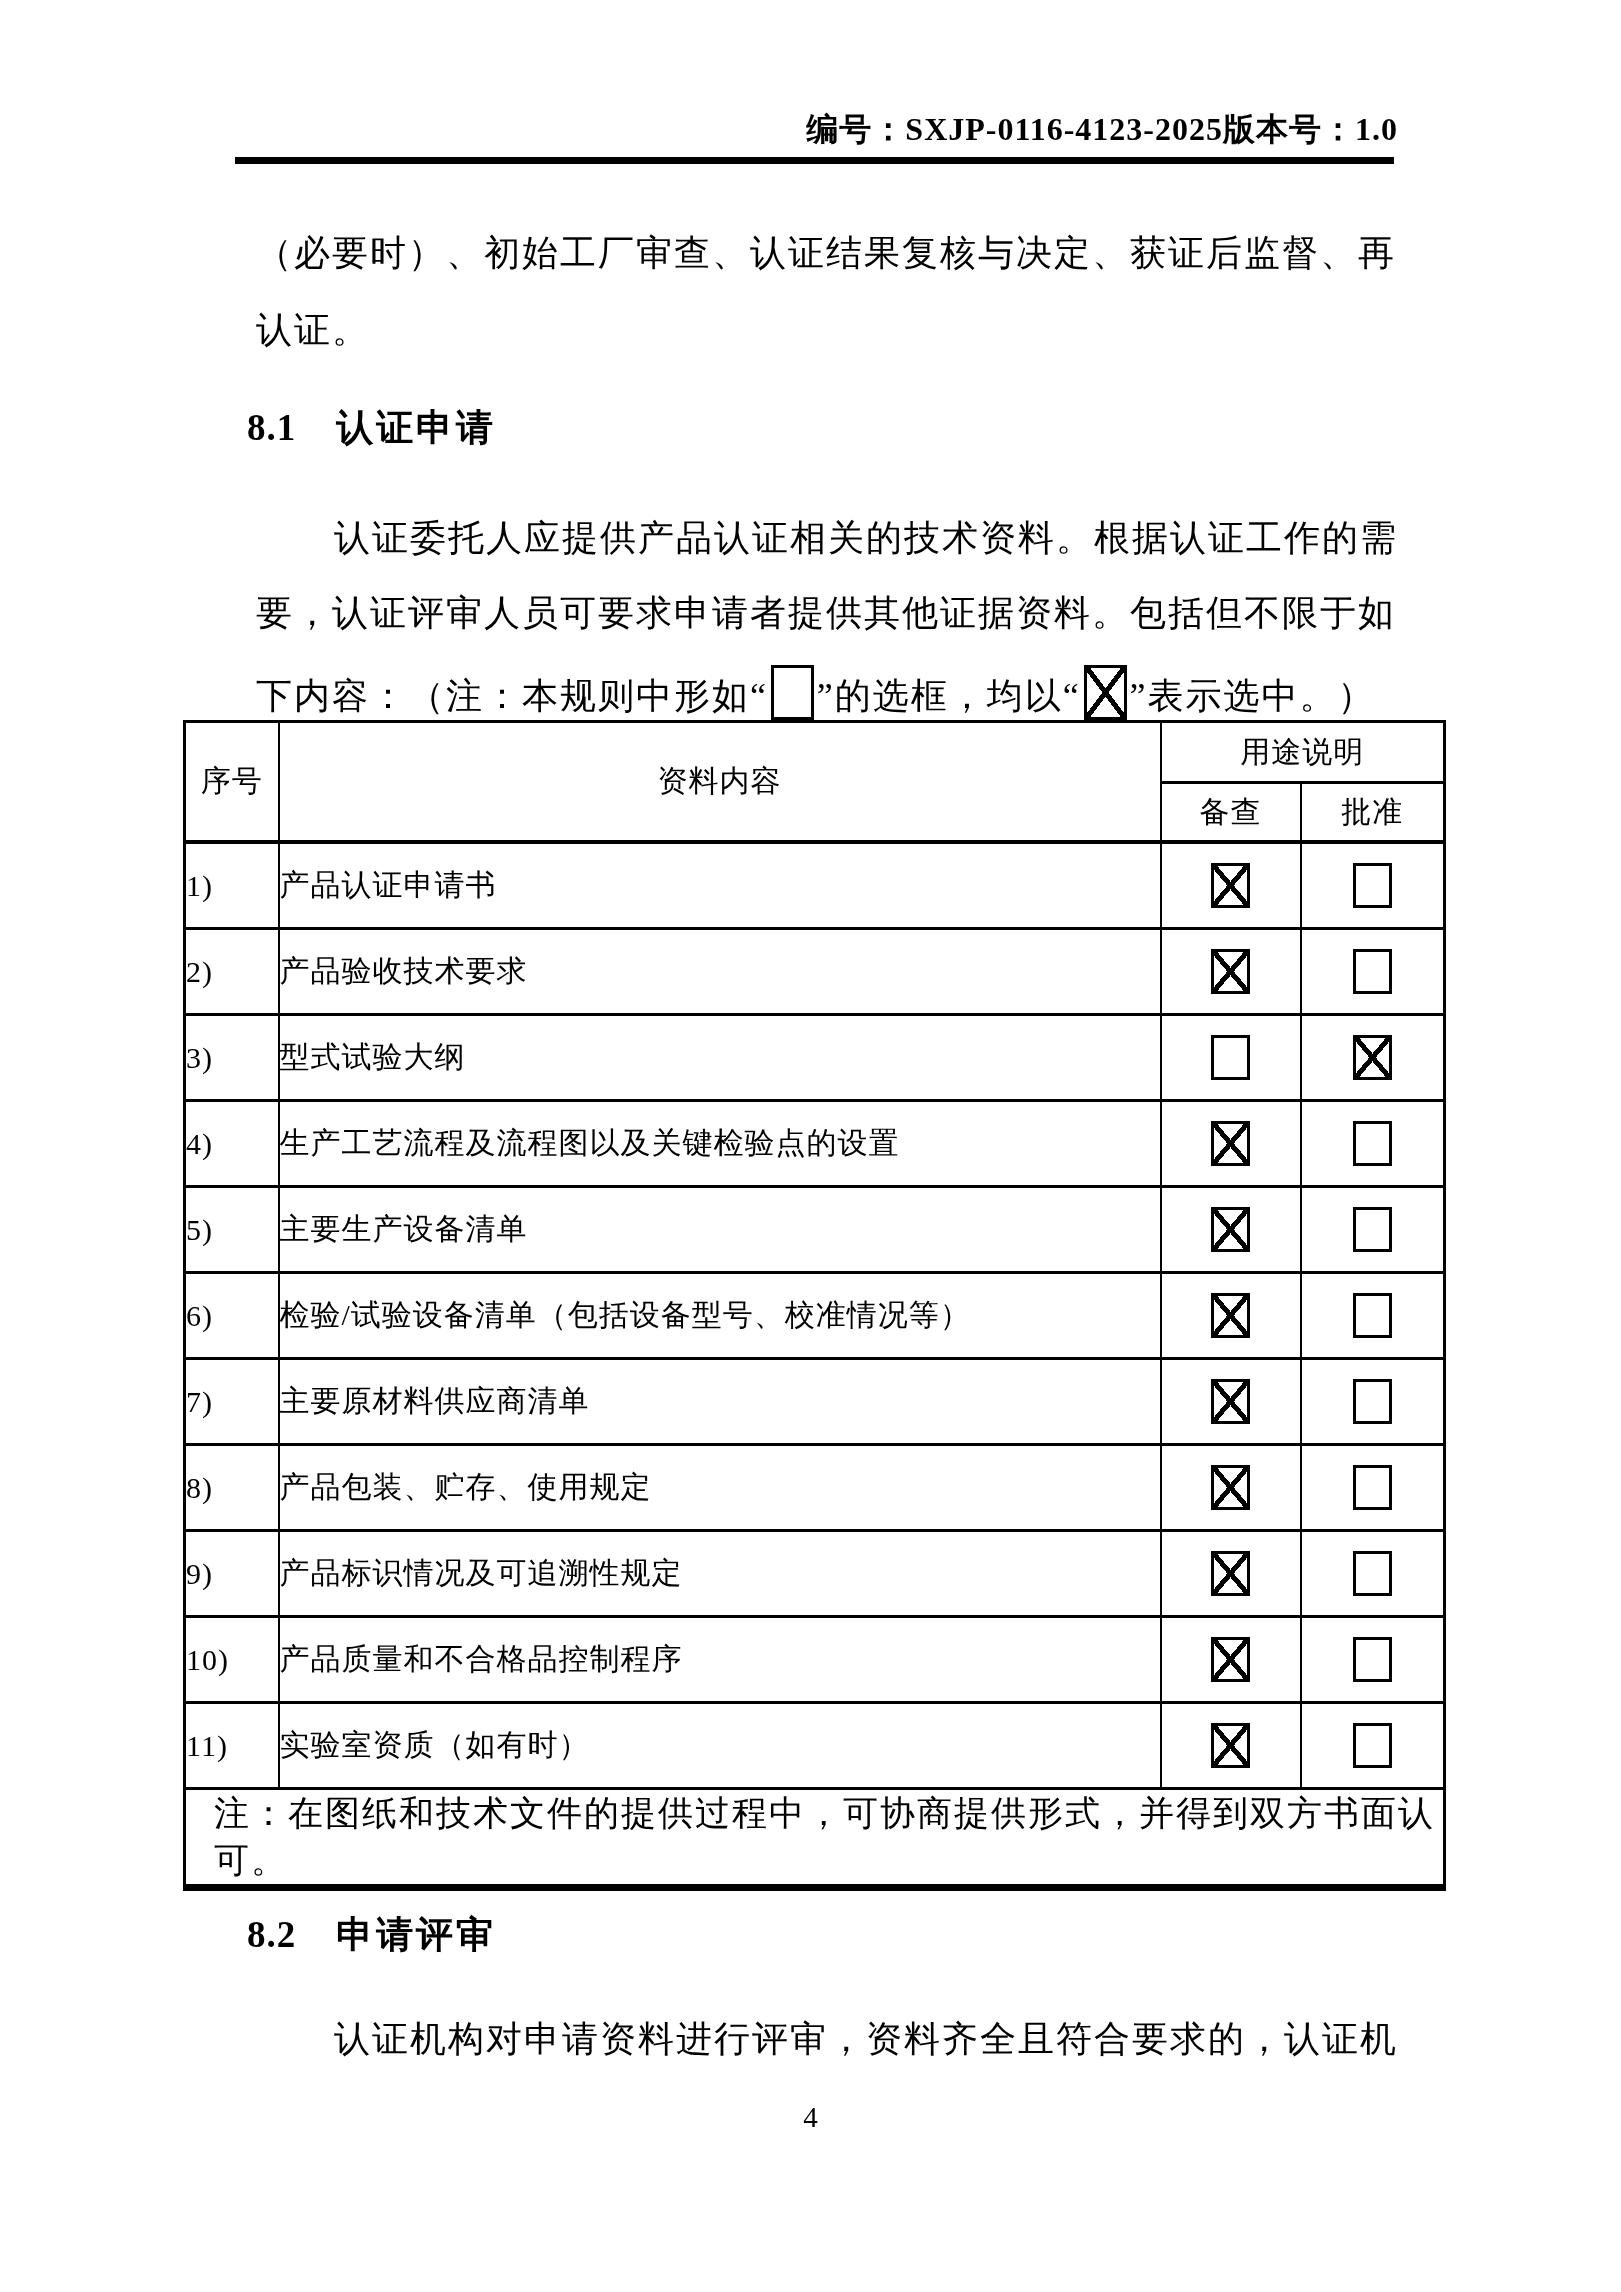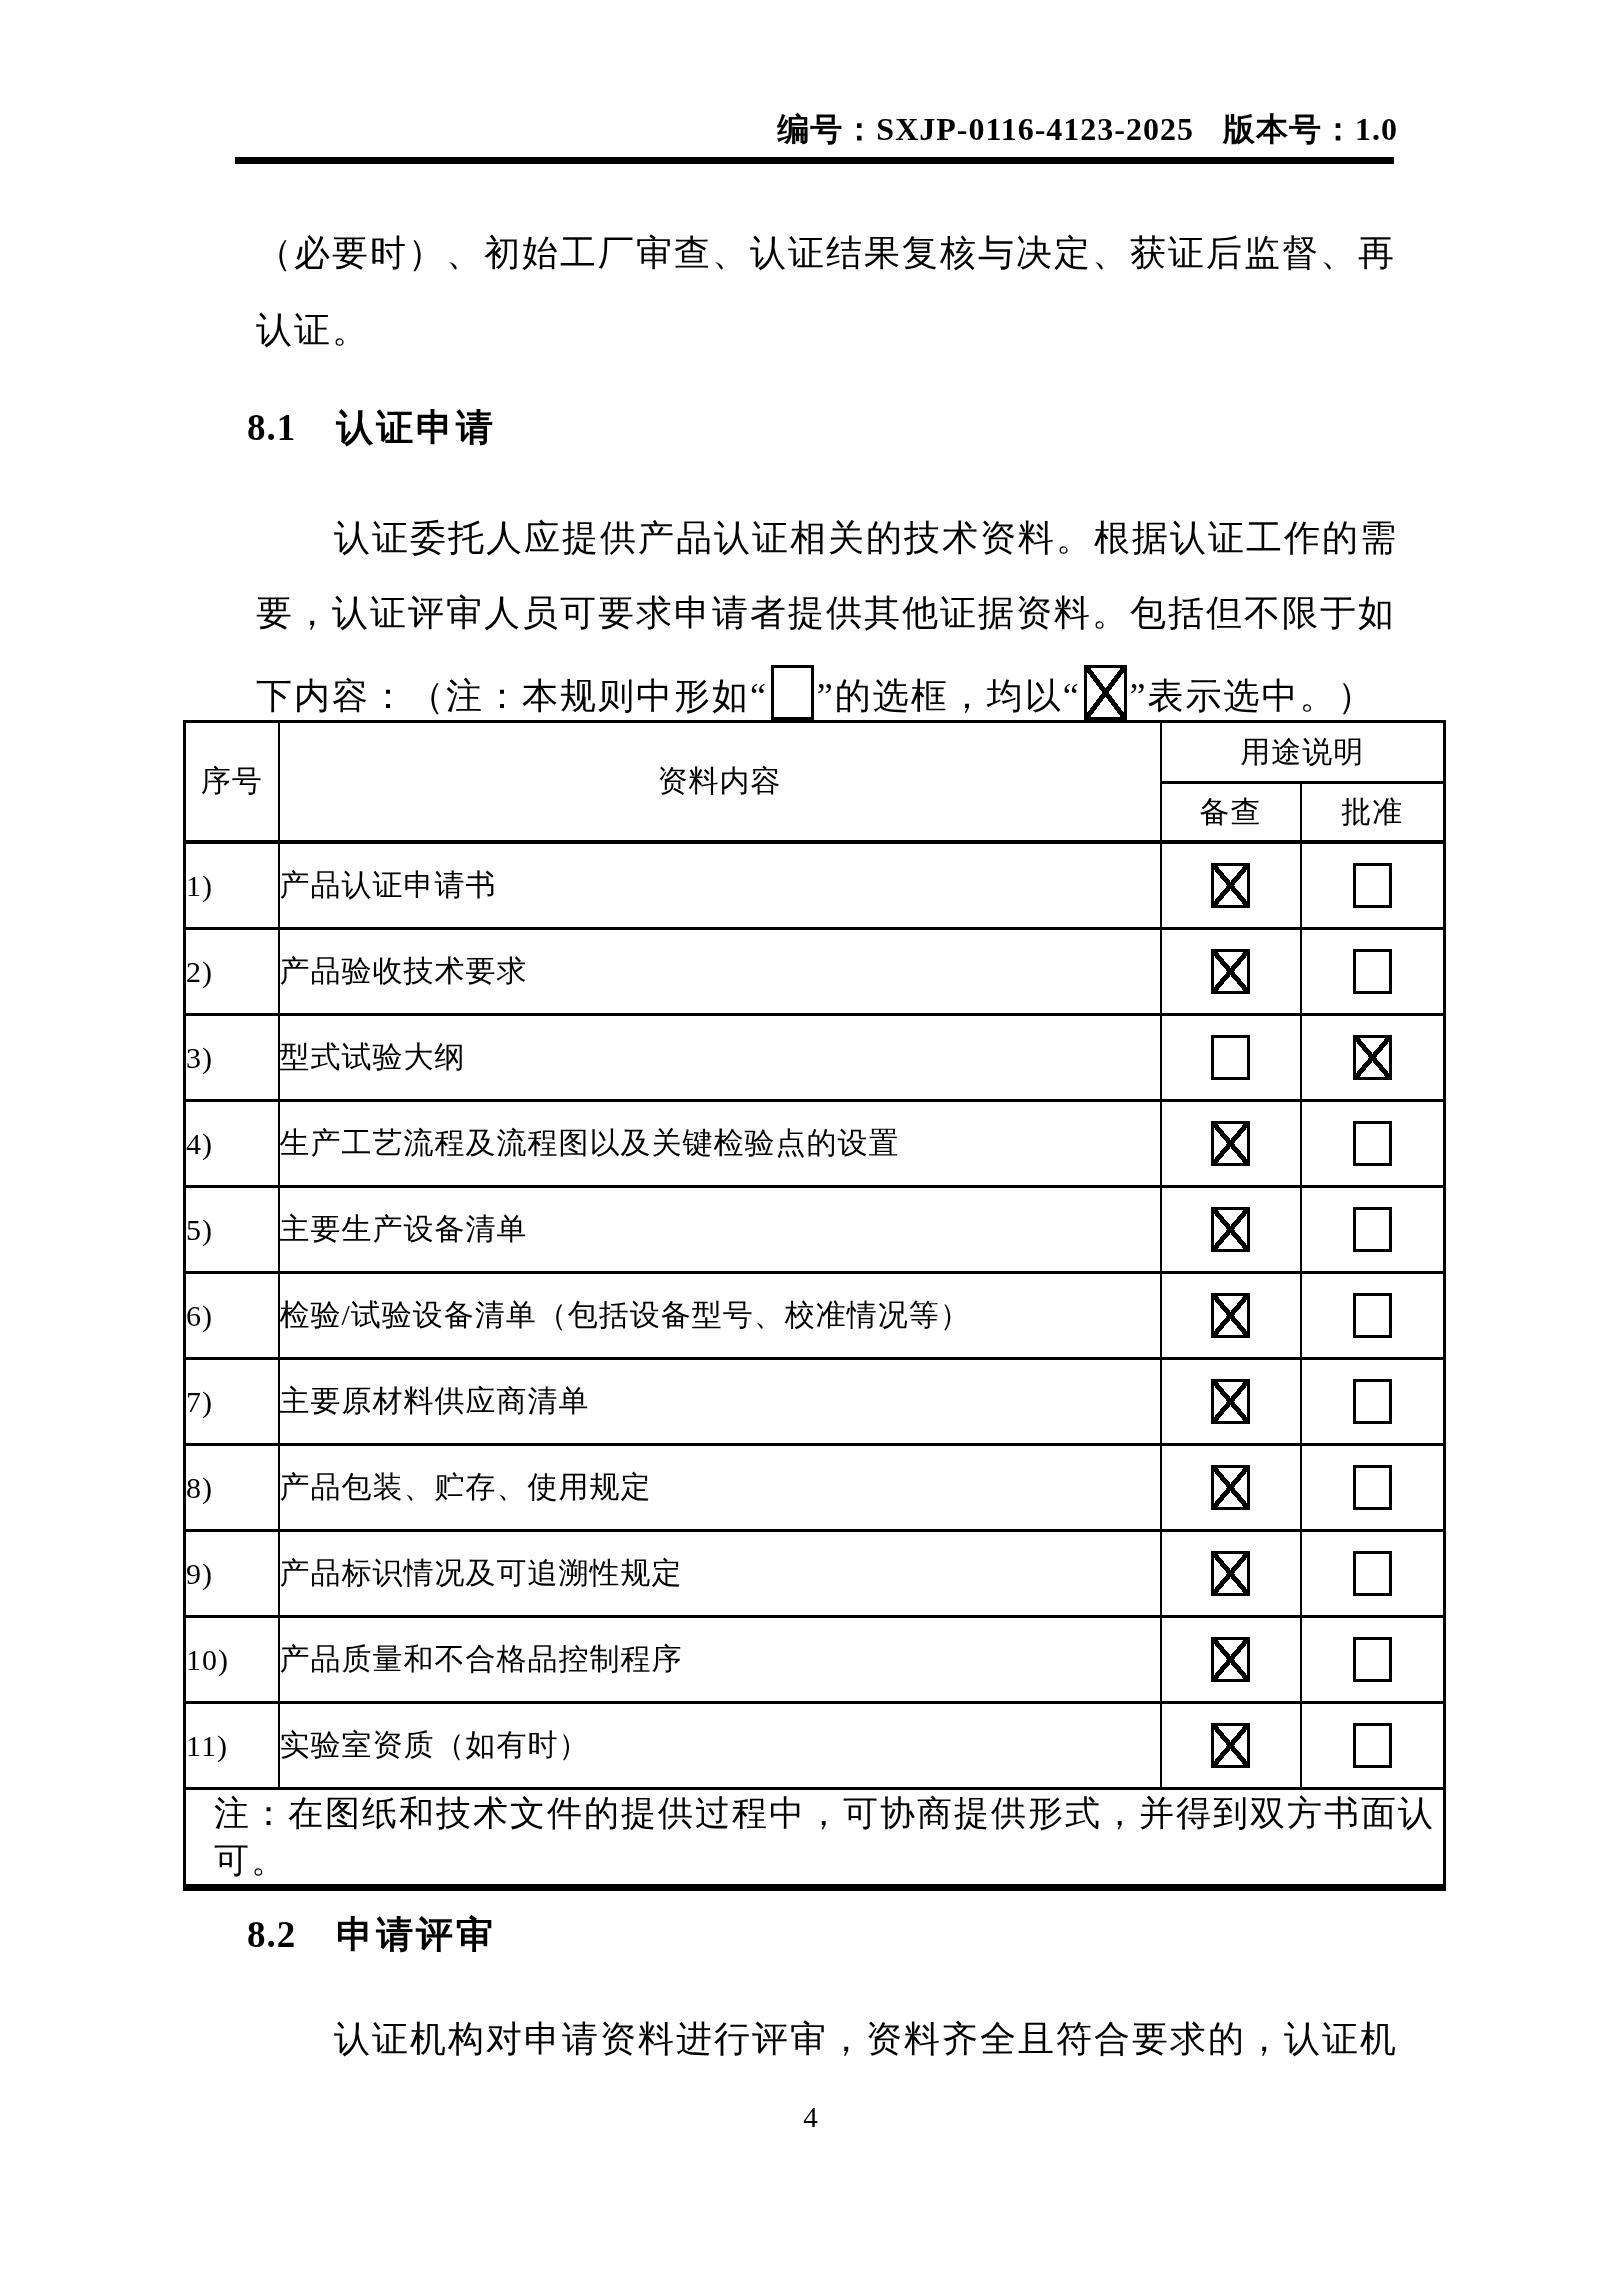--- a/index.html
+++ b/index.html
@@ -9,21 +9,21 @@
     font-family:"Liberation Serif","DejaVu Serif",serif;
     position:relative;overflow:hidden;
   }
   .abs{position:absolute;white-space:nowrap;}
 
   
   .doc-header{
     top:108px;right:223px;
     font-size:32px;font-weight:700;letter-spacing:1px;
   }
-  .doc-header .gap{margin-left:29px;}
+  .doc-header .gap{}
   .header-rule{
     top:157px;left:235px;width:1159px;height:6.9px;background:#000;
   }
 
   
   .body-line{
     left:256px;
     font-size:36px;letter-spacing:2px;line-height:45px;
   }
   .indent{padding-left:78px;font-family:Liberation Serif, serif;}

